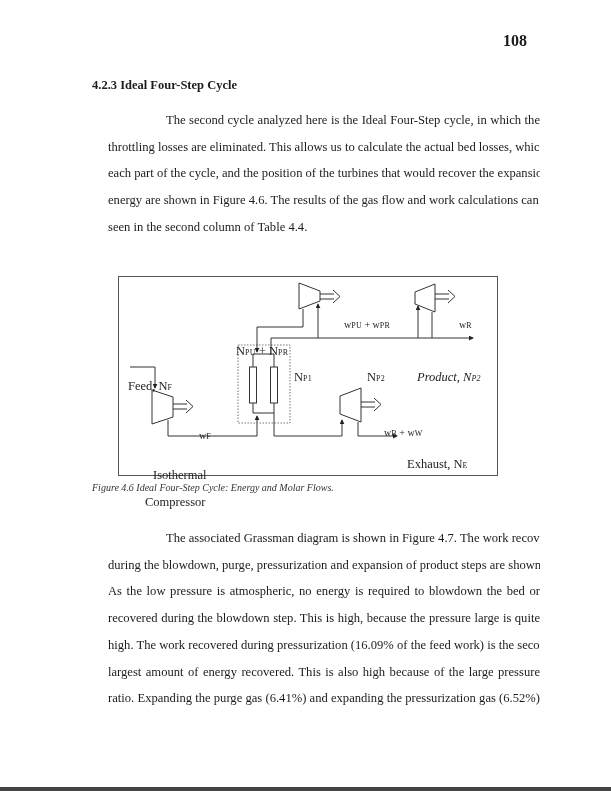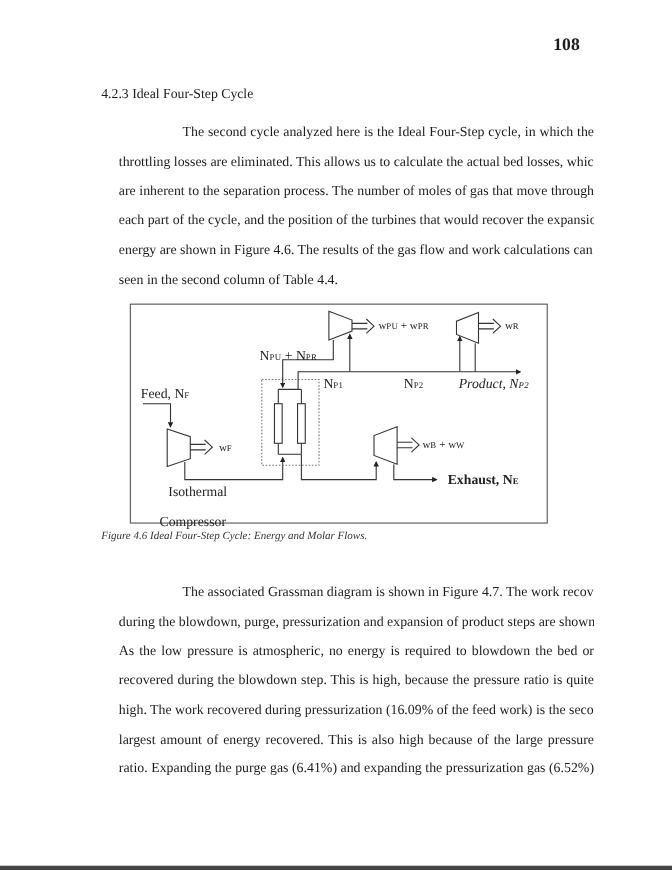--- a/index.html
+++ b/index.html
@@ -4,57 +4,56 @@
 <style>
   html, body { margin: 0; padding: 0; }
   body {
     width: 611px; height: 791px; background: #ffffff; position: relative; overflow: hidden;
     font-family: "Liberation Serif", "DejaVu Serif", serif; color: #1c1c1c;
   }
   .page-number {
     position: absolute; left: 503px; top: 32px; font-size: 16px; font-weight: bold;
   }
   .heading {
-    position: absolute; left: 92px; top: 78px; font-size: 12.5px; font-weight: normal; white-space: nowrap;
+    position: absolute; left: 92px; top: 78px; font-size: 12.5px; font-weight: bold; white-space: nowrap;
   }
   .para {
     position: absolute; left: 92px; width: 432px; font-size: 12.6px;
     line-height: 26.7px; text-align: justify; text-align-last: left; margin: 16px;
   }
   .para .line { display: block; text-align: justify; text-align-last: justify; white-space: nowrap; overflow: hidden; }
   .para .line.last { text-align-last: left; }
   .para .line.indent { padding-left: 58px; }
   .p1 { top: 91px; }
   .p2 { top: 509px; }
   .figure {
     position: absolute; left: 118px; top: 276px; width: 380px; height: 200px;
     border: 1.4px solid #555; box-sizing: border-box;
   }
   .figure svg { position: absolute; left: -119px; top: -277px; }
-  .dlabel { position: absolute; font-size: 12.5px; white-space: nowrap; color: #222; }
+  .dlabel { position: absolute; font-size: 12.5px; white-space: nowrap; color: #222; margin-top: 28px; }
   .dlabel.small { font-size: 10px; }
   .dlabel sub { font-size: 8px; vertical-align: baseline; letter-spacing: 0.2px; }
   .caption {
     position: absolute; left: 92px; top: 482px; font-size: 10px; font-style: italic; white-space: nowrap; color: #333;
   }
   .bottom-rule {
     position: absolute; left: 0; top: 787px; width: 611px; height: 4px; background: #444;
   }
 </style>
 </head>
 <body>
 
 <div class="page-number">108</div>
 
 <div class="heading">4.2.3  Ideal Four-Step Cycle</div>
 
 <div class="para p1">
   <span class="line indent">The second cycle analyzed here is the Ideal Four-Step cycle, in which the</span>
   <span class="line">throttling losses are eliminated.  This allows us to calculate the actual bed losses, which</span>
-  <span class="line">are inherent to the separation process.  The number of moles of gas that move through</span>
   <span class="line">each part of the cycle, and the position of the turbines that would recover the expansion</span>
   <span class="line">energy are shown in Figure 4.6.  The results of the gas flow and work calculations can be</span>
   <span class="line last">seen in the second column of Table 4.4.</span>
 </div>
 
 <div class="figure">
   <svg width="611" height="791" viewBox="0 0 611 791">
     <defs>
       <marker id="ah" viewBox="0 0 6 6" refX="5" refY="3" markerWidth="5" markerHeight="5" orient="auto">
         <path d="M0,0 L6,3 L0,6 z" fill="#222"></path>
@@ -102,28 +101,28 @@
   <div class="dlabel small" style="left:80px; top:125px;"><span>w</span><sub>F</sub></div>
   <div class="dlabel" style="left:34px; top:163px;">Isothermal</div>
   <div class="dlabel" style="left:26px; top:190px;text-align:center;">Compressor</div>
   <div class="dlabel" style="left:117px; top:39px;"><span>N</span><sub>PU</sub><span> + </span><span>N</span><sub>PR</sub></div>
   <div class="dlabel small" style="left:225px; top:14px;"><span>w</span><sub>PU</sub><span> + </span><span>w</span><sub>PR</sub></div>
   <div class="dlabel" style="left:175px; top:65px;"><span>N</span><sub>P1</sub></div>
   <div class="dlabel" style="left:248px; top:65px;"><span>N</span><sub>P2</sub></div>
   <div class="dlabel" style="left:298px; top:65px;font-style:italic;"><span>Product, N</span><sub>P2</sub></div>
   <div class="dlabel small" style="left:340px; top:14px;"><span>w</span><sub>R</sub></div>
   <div class="dlabel small" style="left:265px; top:122px;"><span>w</span><sub>B</sub><span> + </span><span>w</span><sub>W</sub></div>
-  <div class="dlabel" style="left:288px; top:152px;font-weight:bold;"><span>Exhaust, N</span><sub>E</sub></div>
+  <div class="dlabel" style="left:288px; top:152px;"><span>Exhaust, N</span><sub>E</sub></div>
 </div>
 
 <div class="caption">Figure 4.6  Ideal Four-Step Cycle: Energy and Molar Flows.</div>
 
 <div class="para p2">
   <span class="line indent">The associated Grassman diagram is shown in Figure 4.7.  The work recovered</span>
   <span class="line">during the blowdown, purge, pressurization and expansion of product steps are shown.</span>
   <span class="line">As the low pressure is atmospheric, no energy is required to blowdown the bed or</span>
-  <span class="line">recovered during the blowdown step.  This is high, because the pressure ratio is quite</span>
+  <span class="line">recovered during the blowdown step.  This is high, because the pressure large is quite</span>
   <span class="line">high.  The work recovered during pressurization (16.09% of the feed work) is the second</span>
   <span class="line">largest amount of energy recovered.  This is also high because of the large pressure</span>
   <span class="line">ratio.  Expanding the purge gas (6.41%) and expanding the pressurization gas (6.52%)</span>
 </div>
 
 <div class="bottom-rule"></div>
 
 </body></html>

